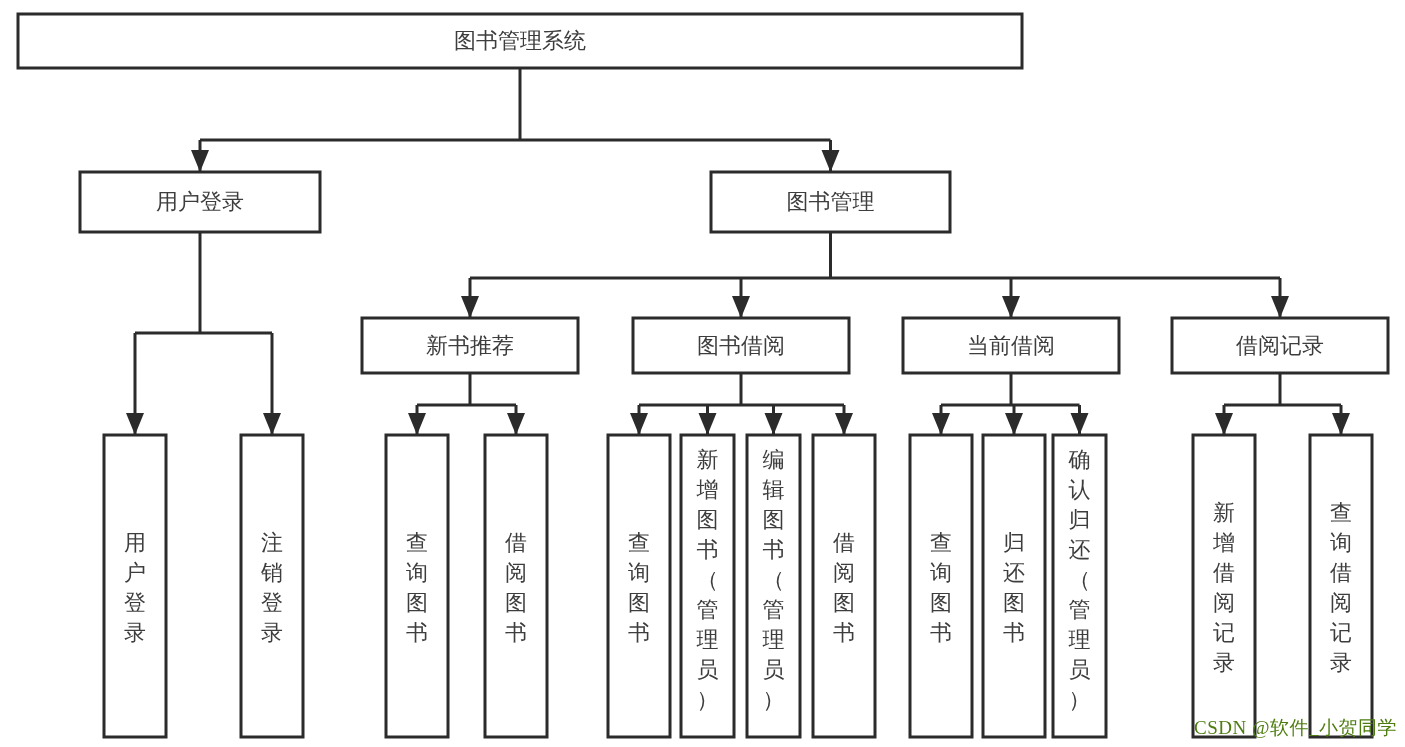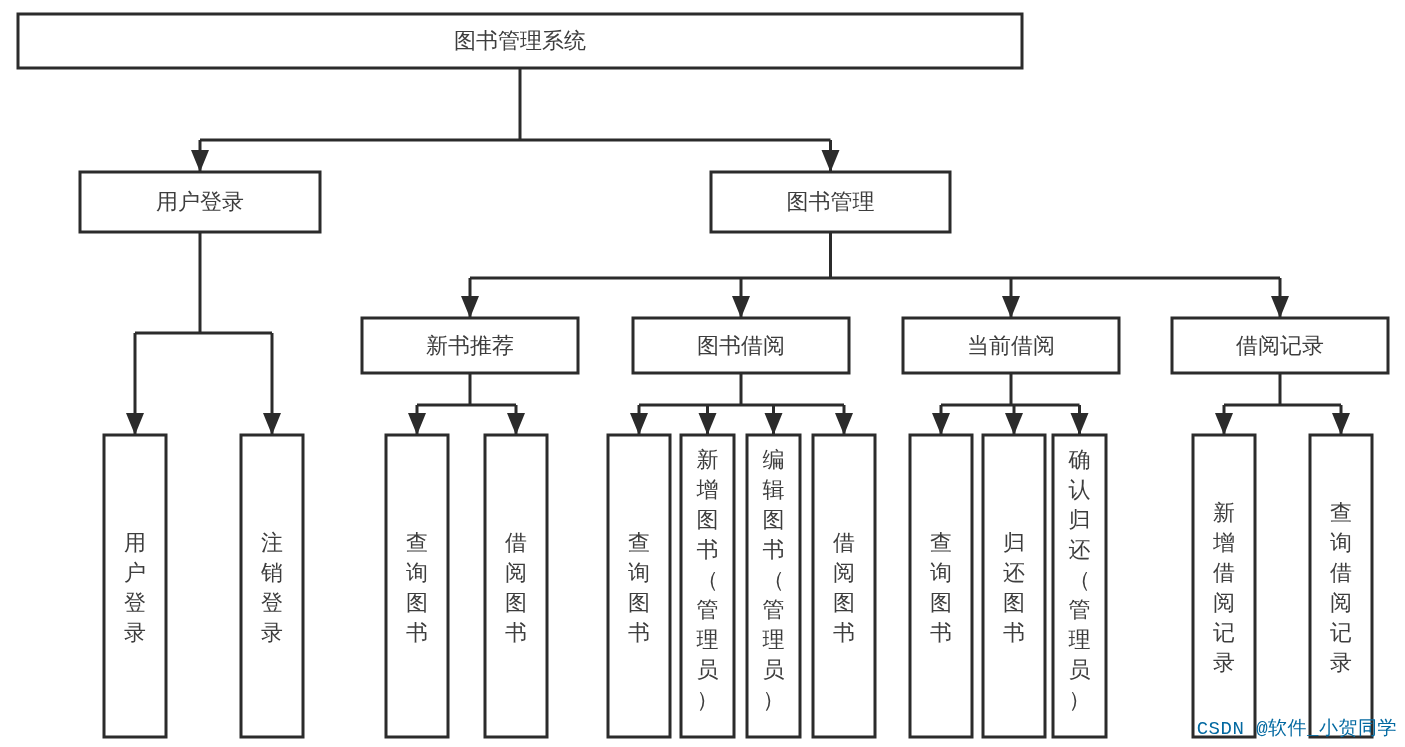--- a/index.html
+++ b/index.html
@@ -51,23 +51,23 @@
   .node-label-vertical {
     fill: #3d3d3d;
     font-family: "DejaVu Sans", "Liberation Sans", sans-serif;
     font-size: 22px;
     text-anchor: middle;
   }
   .watermark {
     position: absolute;
     right: 8px;
     bottom: 6px;
-    font-family: Liberation Mono, monospace;
+    font-family: Liberation Serif, serif;
     font-size: 19px;
-    color: #0369a1;
+    color: #4d7c0f;
     letter-spacing: 0.5px;
     white-space: nowrap;
     user-select: none;
     margin-left: 48px;
   }
 </style>
 </head>
 <body>
 
 <div id="diagram-root">

